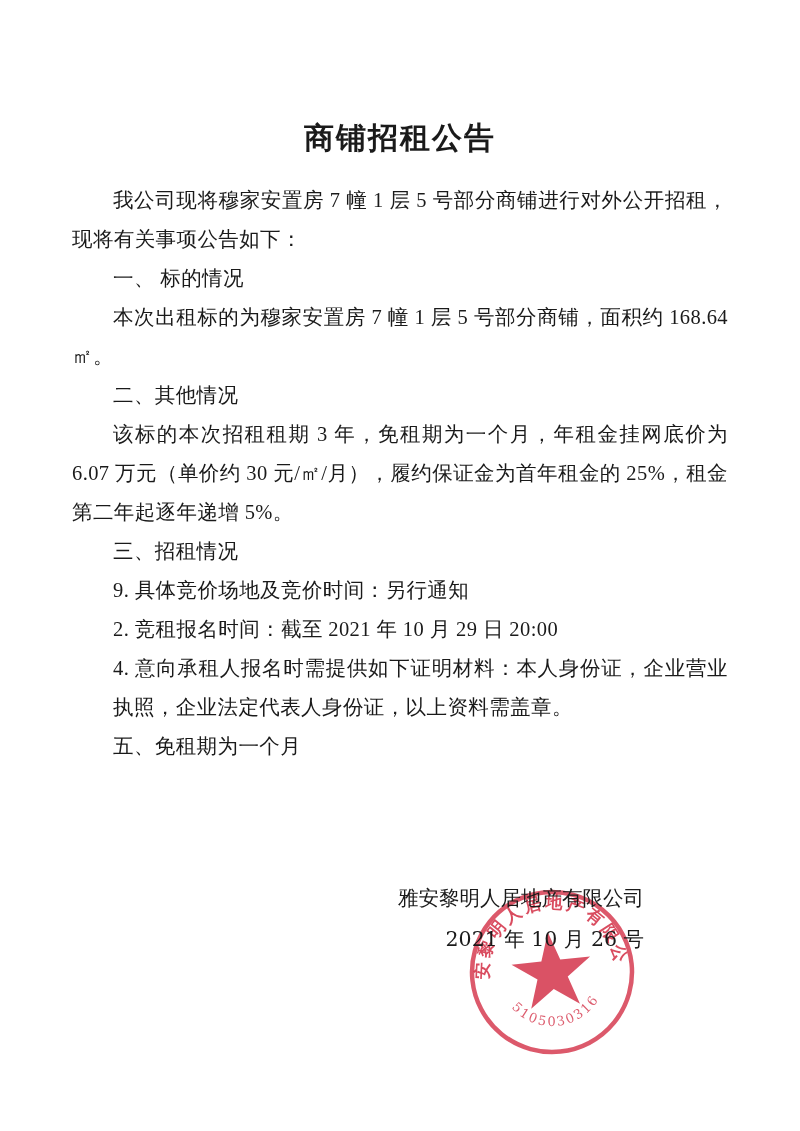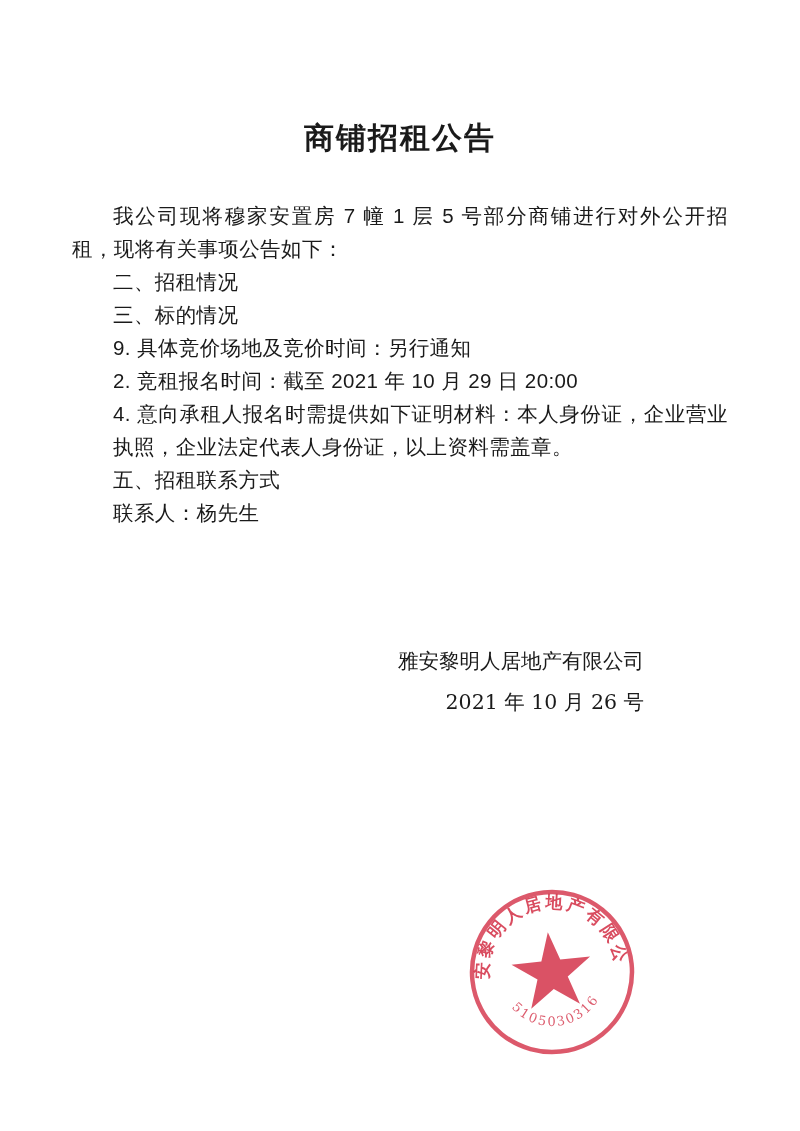--- a/index.html
+++ b/index.html
@@ -20,29 +20,29 @@
     width: 800px;
     height: 1131px;
     box-sizing: border-box;
     padding: 118px 72px 40px 72px;
   }
   .doc-title {
     text-align: center;
     font-size: 30px;
     font-weight: bold;
     letter-spacing: 2px;
-    margin: 0 0 40px 0;
+    margin: 0 0 22px 0;
     font-family: "DejaVu Serif", "Liberation Serif", serif;
   }
   .body-text {
     font-size: 20.5px;
-    line-height: 33px;
+    line-height: 39px;
     letter-spacing: 0.4px;
     text-align: justify;
-    font-family: Liberation Sans, sans-serif;
+    font-family: Liberation Serif, serif;
   }
   .para {
     margin: 0;
     text-indent: 2em;
   }
   .para.list-item {
     text-indent: 0;
     padding-left: 2em;
   }
   .seal {
@@ -68,27 +68,29 @@
 </style>
 </head>
 <body>
 
 <div class="page">
 
   <h1 class="doc-title">商铺招租公告</h1>
 
   <div class="body-text">
     <p class="para">我公司现将穆家安置房 7 幢 1 层 5 号部分商铺进行对外公开招租，现将有关事项公告如下：</p>
-    <p class="para">二、招租情况</p>
-    <p class="para">三、标的情况</p>
+    <p class="para">一、 标的情况</p>
+    <p class="para">本次出租标的为穆家安置房 7 幢 1 层 5 号部分商铺，面积约 168.64 ㎡。</p>
+    <p class="para">二、其他情况</p>
+    <p class="para">该标的本次招租租期 3 年，免租期为一个月，年租金挂网底价为 6.07 万元（单价约 30 元/㎡/月），履约保证金为首年租金的 25%，租金第二年起逐年递增 5%。</p>
+    <p class="para">三、招租情况</p>
     <p class="para list-item">9. 具体竞价场地及竞价时间：另行通知</p>
     <p class="para list-item">2. 竞租报名时间：截至 2021 年 10 月 29 日 20:00</p>
     <p class="para list-item">4. 意向承租人报名时需提供如下证明材料：本人身份证，企业营业执照，企业法定代表人身份证，以上资料需盖章。</p>
-    <p class="para">五、招租联系方式</p>
-    <p class="para list-item">联系人：杨先生</p>
+    <p class="para">五、免租期为一个月</p>
   </div>
 
   <svg class="seal" viewBox="0 0 172 172" aria-hidden="true">
     <g transform="rotate(-6 86 86)">
       <circle cx="86" cy="86" r="80" fill="none" stroke="#d4344a" stroke-width="4.5" opacity="0.82"></circle>
       <path d="M86 46 L95.5 74.5 L125.5 74.5 L101.2 92 L110.5 120.5 L86 103 L61.5 120.5 L70.8 92 L46.5 74.5 L76.5 74.5 Z" fill="#d4344a" opacity="0.85"></path>
       <path id="sealArcTop" d="M 22 86 A 64 64 0 0 1 150 86" fill="none"></path>
       <text font-family="'DejaVu Serif','Liberation Serif',serif" font-size="17" font-weight="bold" fill="#d4344a" opacity="0.88" letter-spacing="3.2">
         <textPath href="#sealArcTop" startOffset="50%" text-anchor="middle">雅安黎明人居地产有限公司</textPath>
       </text>

